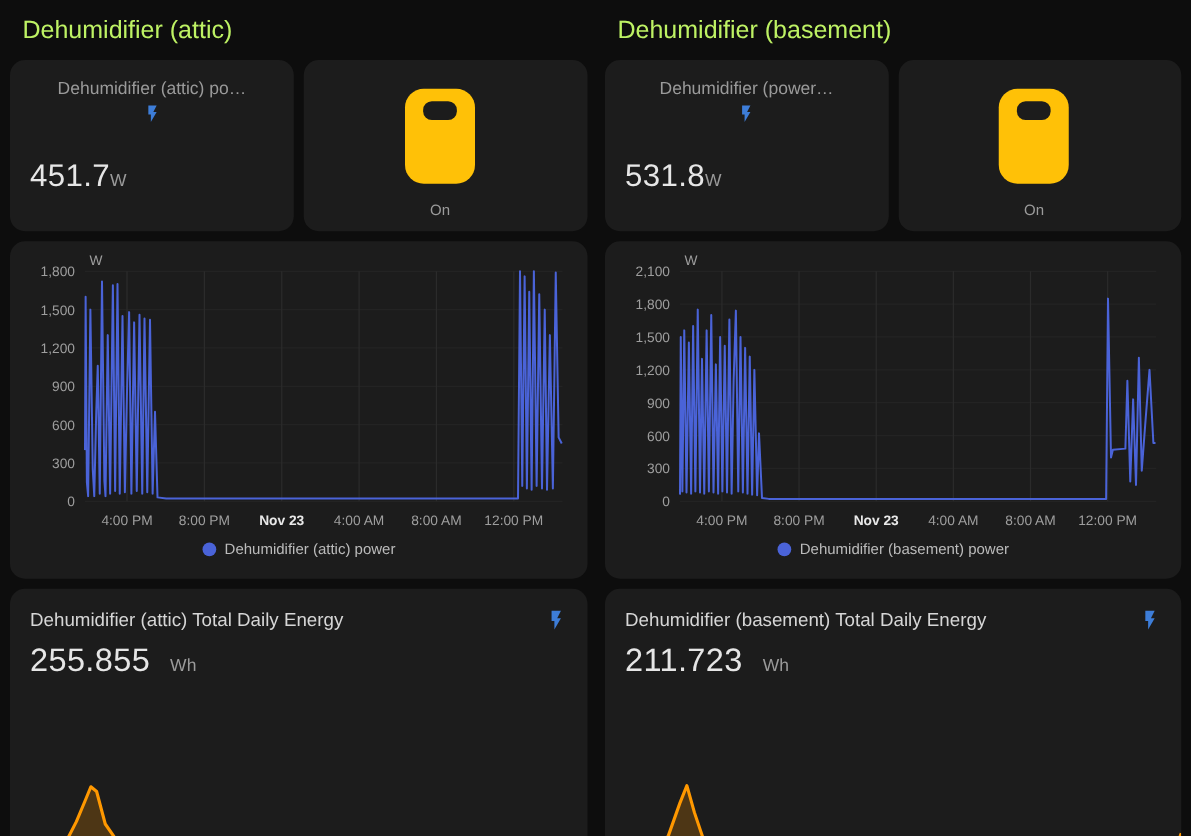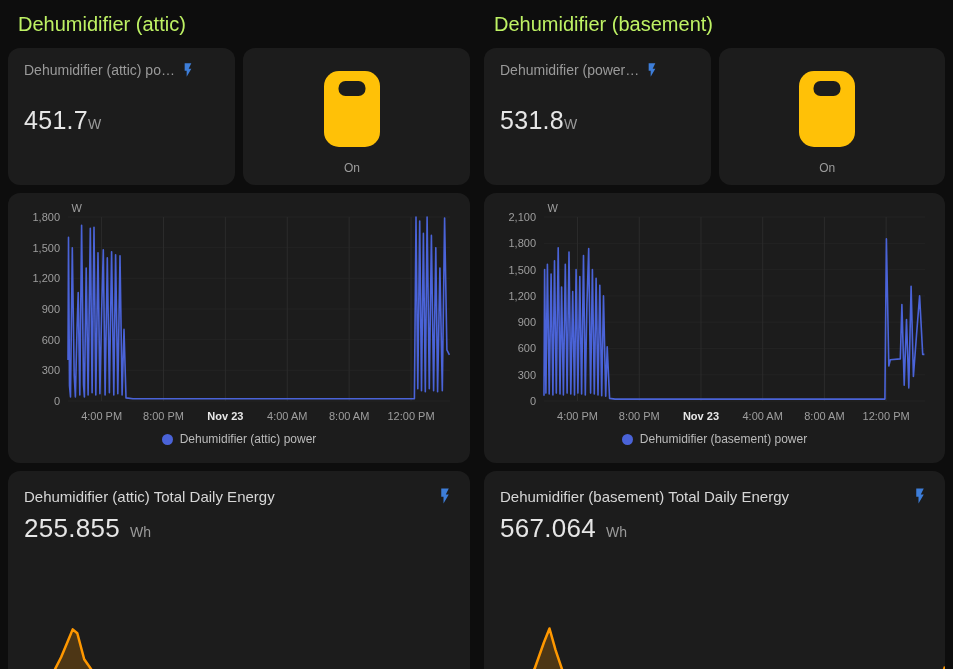--- a/index.html
+++ b/index.html
@@ -29,21 +29,21 @@
   }
   .tile-row {
     display: grid;
     grid-template-columns: 1fr 1fr;
     gap: 8px;
     height: 137px;
     margin-bottom: 8px;
   }
   
   .sensor-card { padding: 14px 16px; }
-  .sensor-head { display: flex; align-items: center; gap: 5px; min-width: 0; }
+  .sensor-head { display: flex; align-items: center; gap: 5px; min-width: 0; flex-direction: column; }
   .sensor-title {
     font-size: 14px;
     color: #9a9a9a;
     white-space: nowrap;
     overflow: hidden;
     text-overflow: ellipsis;
   }
   .bolt-icon { color: #3d7dd8; display: inline-flex; flex: 0 0 auto; }
   .sensor-value-row { margin-top: 28px; display: flex; align-items: baseline; }
   .big-value { font-size: 25px; color: #e6e6e6; font-weight: 400; letter-spacing: .3px; }
@@ -75,21 +75,21 @@
   .history-chart text.bold { fill: #e8e8e8; font-weight: 700; }
   .legend { display: flex; align-items: center; justify-content: center; gap: 7px; margin-top: 5px; cursor: pointer; }
   .legend-dot { width: 11px; height: 11px; border-radius: 50%; background: #4a63d8; }
   .legend-label { font-size: 12px; color: #bbbbbb; }
   
   .energy-card { height: 247px; position: relative; overflow: hidden; padding: 16px; }
   .energy-head { display: flex; align-items: center; justify-content: space-between; }
   .energy-title { font-size: 15px; font-weight: 500; color: #d6d6d6; }
   .energy-bolt svg { width: 18px; height: 18px; }
   .energy-value { font-size: 26px; font-weight: 500; }
-  .energy-value-row { margin-top: 8px; display: flex; align-items: baseline; gap: 10px; }
+  .energy-value-row { margin-top: 8px; display: flex; align-items: baseline; gap: 16px; }
   .energy-chart { position: absolute; left: 0; right: 0; bottom: 0; height: 101px; }
 </style>
 </head>
 <body>
 
 <div class="board">
 
   <div class="column">
     <div class="section-title">Dehumidifier (attic)</div>
 
@@ -247,21 +247,21 @@
     <div class="card energy-card">
       <div class="energy-head">
         <span class="energy-title">Dehumidifier (basement) Total Daily Energy</span>
         <span class="bolt-icon energy-bolt">
           <svg viewBox="0 0 24 24" width="18" height="18">
               <path d="M7,2V13H10V22L17,10H13L17,2H7Z" fill="currentColor"></path>
             </svg>
         </span>
       </div>
       <div class="energy-value-row">
-        <span class="big-value energy-value">567.064</span>
+        <span class="big-value energy-value">211.723</span>
         <span class="unit">Wh</span>
       </div>
       <div class="energy-chart"><svg width="461" height="101">
             <path d="M0,101 L0.0,96.1 L18.4,88.7 L36.9,72.0 L50.7,51.5 L59.9,25.5 L65.5,11.5 L71.5,32.9 L78.4,53.4 L92.2,64.5 L124.5,75.7 L166.0,83.1 L230.5,88.7 L299.7,92.4 L368.8,94.3 L424.1,95.2 L447.2,88.7 L461.0,49.6 L461,101 Z" fill="rgba(255,152,0,0.22)" stroke="none"></path>
             <path d="M0.0,96.1 L18.4,88.7 L36.9,72.0 L50.7,51.5 L59.9,25.5 L65.5,11.5 L71.5,32.9 L78.4,53.4 L92.2,64.5 L124.5,75.7 L166.0,83.1 L230.5,88.7 L299.7,92.4 L368.8,94.3 L424.1,95.2 L447.2,88.7 L461.0,49.6" fill="none" stroke="#ff9800" stroke-width="2.5" stroke-linejoin="round"></path>
           </svg></div>
     </div>
   </div>
 
 </div>

